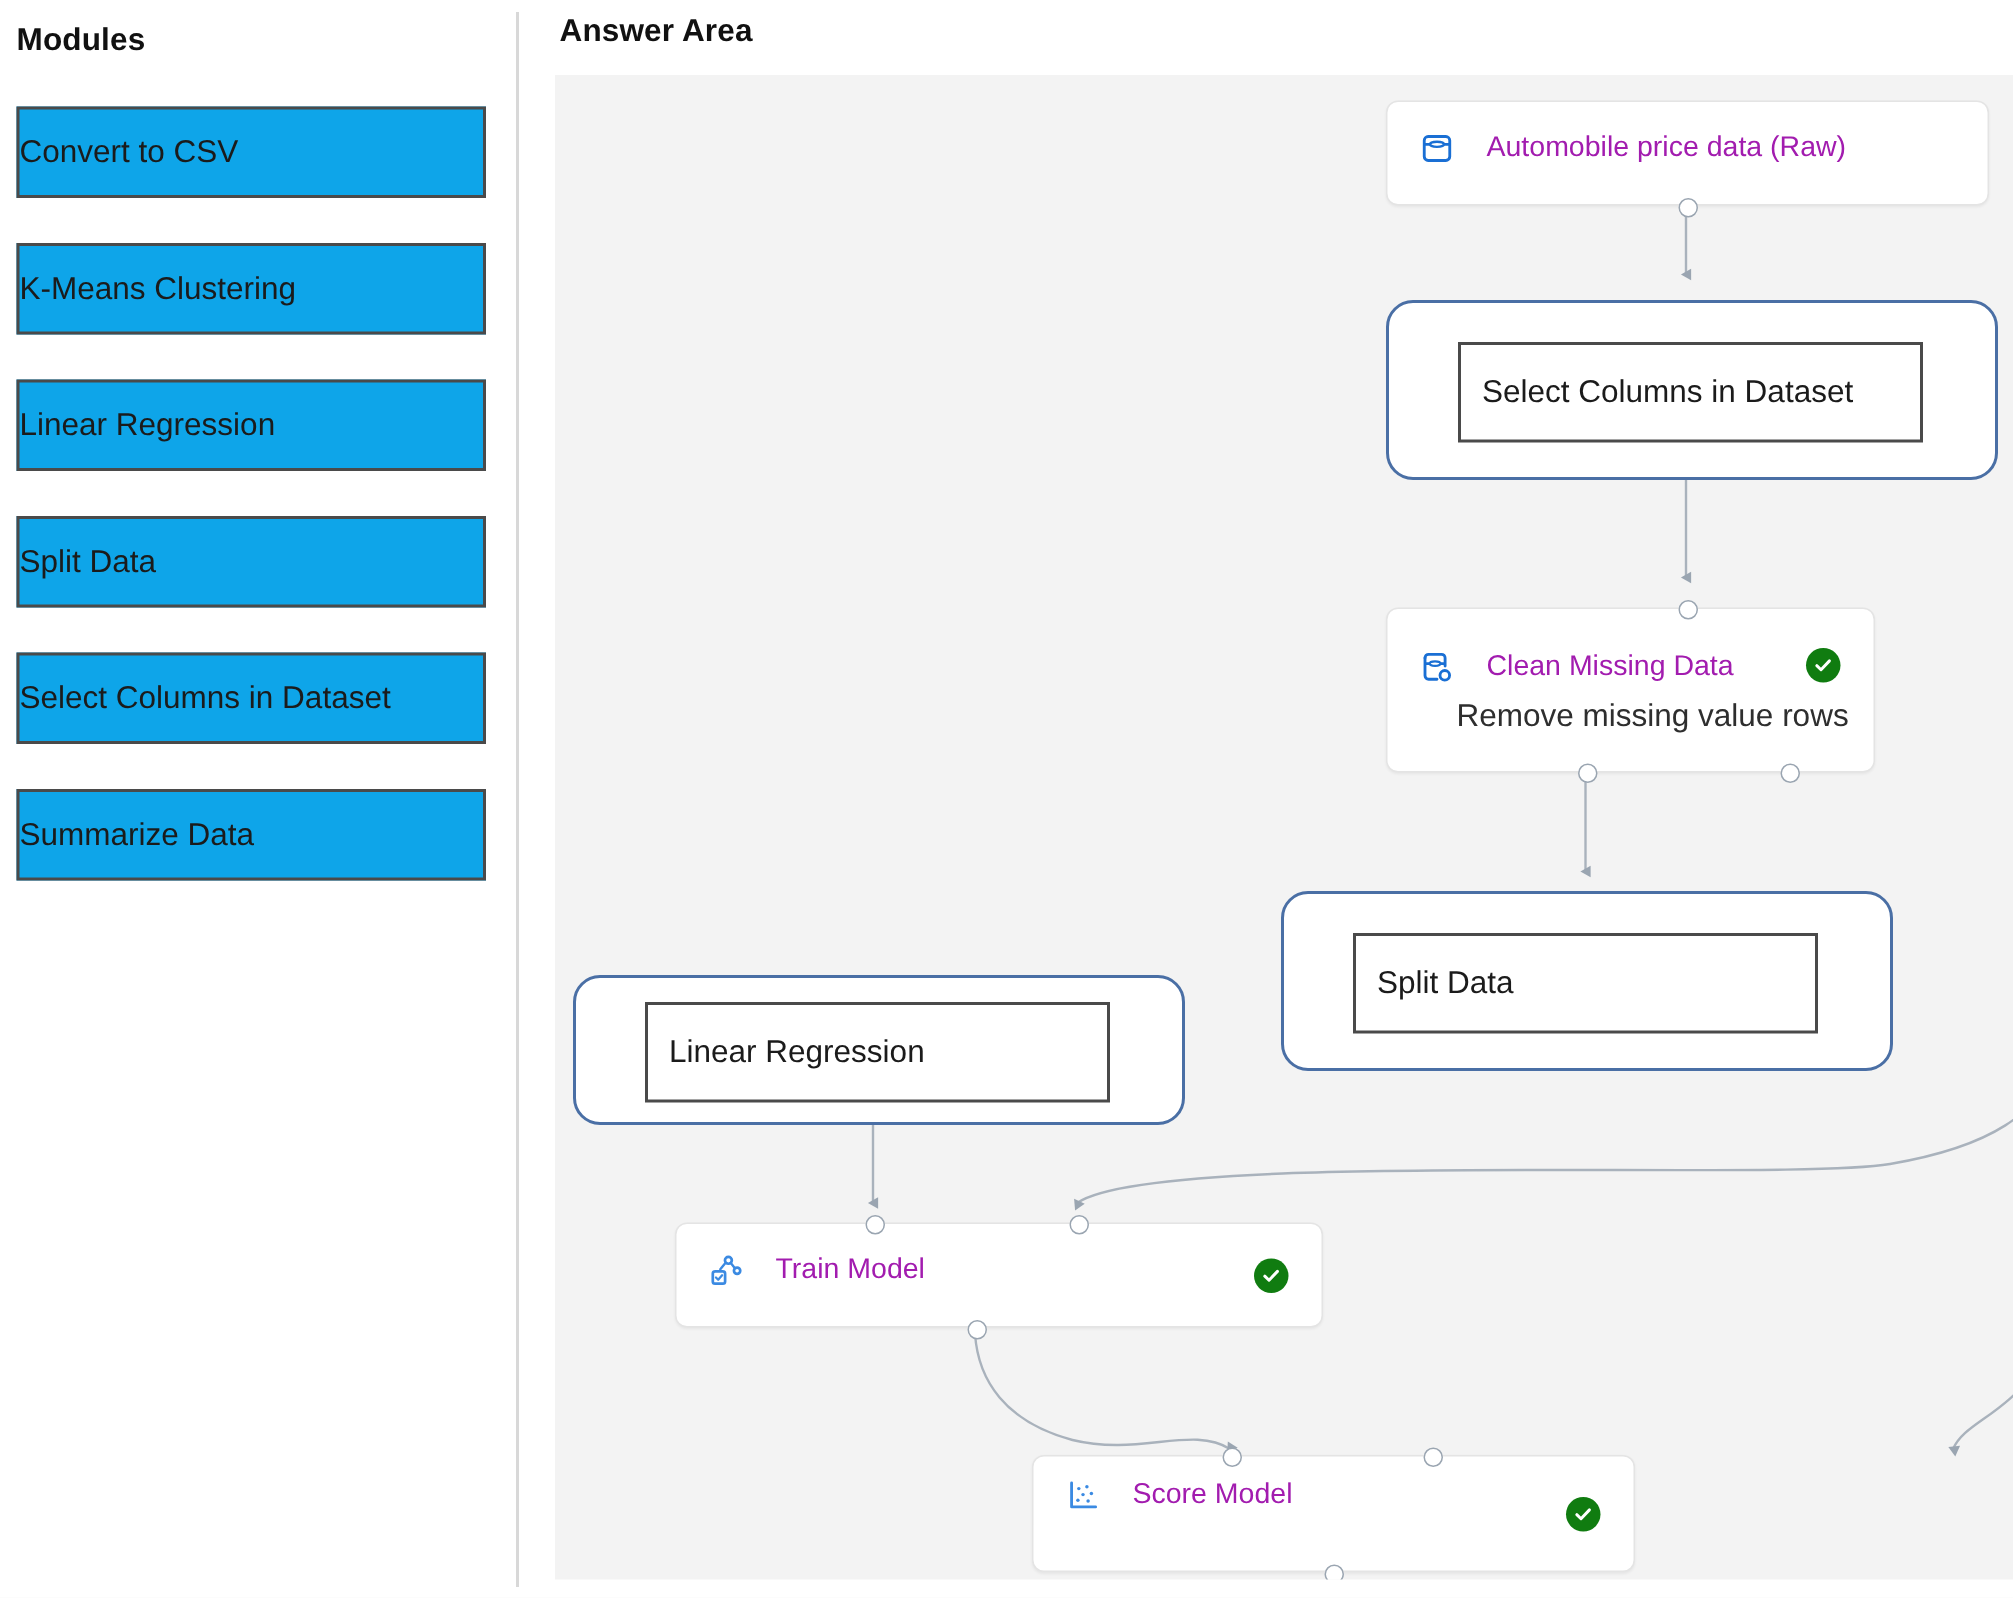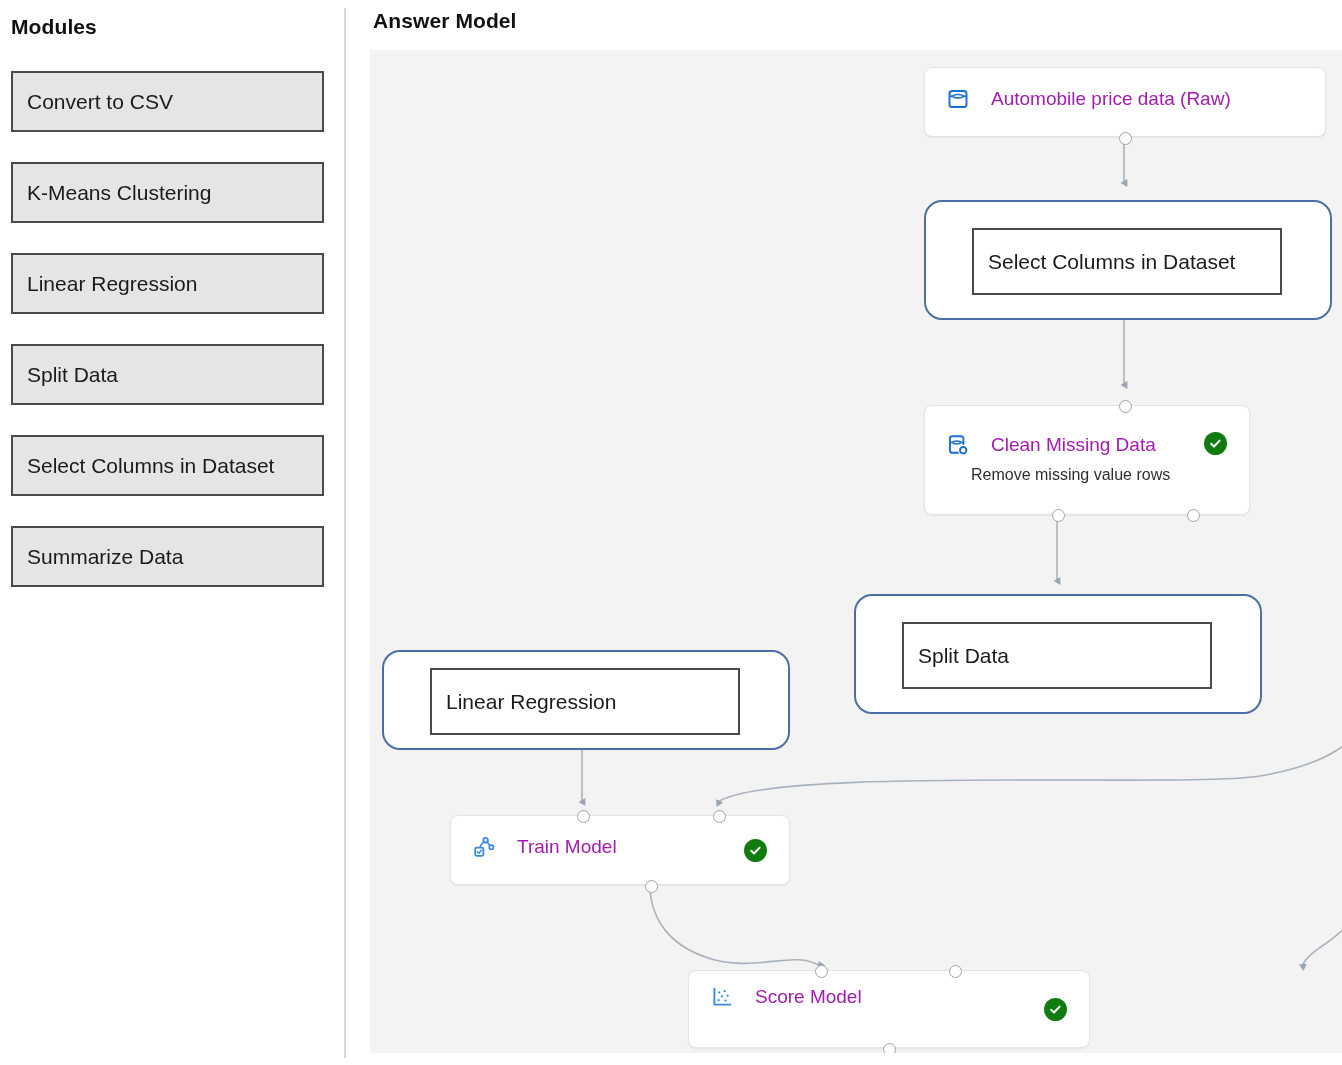--- a/index.html
+++ b/index.html
@@ -35,25 +35,24 @@
   #modules-list {
     position: absolute;
     left: 11px; top: 65px;
     width: 313px;
   }
   .module-item {
     box-sizing: border-box;
     width: 313px;
     height: 61px;
     border: 2px solid #4a4a4a;
-    background: #e5e5e5;
+    background: #0ea5e9;
     margin-bottom: 30px;
     display: flex;
     align-items: center;
-    padding-left: 14px;
     font-size: 21px;
     color: #1b1b1b;
     cursor: pointer;
   }
   #panel-divider {
     position: absolute;
     left: 344px; top: 8px;
     width: 2px;
     height: 1050px;
     background: #d8d8d8;
@@ -116,21 +115,21 @@
   }
   .node-title {
     margin-left: 20px;
     font-size: 19px;
     color: #a21caf;
     white-space: nowrap;
   }
   .node-sub {
     position: absolute;
     left: 46px;
-    font-size: 16px;
+    font-size: 21px;
     color: #2e2e2e;
     white-space: nowrap;
   }
   .status-badge {
     position: absolute;
     width: 23px;
     height: 23px;
     border-radius: 50%;
     background: #107c10;
     display: flex;
@@ -196,21 +195,21 @@
     </div>
     <div class="module-item">
       <span>Summarize Data</span>
     </div>
   </div>
 </div>
 
 <div id="panel-divider"></div>
 
 <div id="answer-panel">
-  <div id="answer-title">Answer Model</div>
+  <div id="answer-title">Answer Area</div>
 
   <div id="canvas">
 
     <svg id="edges-svg" viewBox="0 0 972 1003" xmlns="http://www.w3.org/2000/svg">
       <defs>
         <marker id="arrowhead" markerWidth="9" markerHeight="9" refX="4.5" refY="4.2" orient="auto" markerUnits="userSpaceOnUse">
           <path d="M0.6,0.8 L8.4,0.8 L4.5,7.6 Z" fill="#9aa5b1"></path>
         </marker>
       </defs>
       <g fill="none" stroke="#a9b2bc" stroke-width="1.6">
@@ -280,21 +279,21 @@
         <span>Split Data</span>
       </div>
     </div>
 
     <div class="drop-zone" style="left:12px; top:600px; width:408px; height:100px;">
       <div class="drop-inner" style="left:46px; top:16px; width:310px; height:67px;">
         <span>Linear Regression</span>
       </div>
     </div>
 
-    <div class="node-card" style="left:80px; top:765px; width:340px; height:70px;">
+    <div class="node-card" style="left:80px; top:765px; width:432px; height:70px;">
       <div class="node-row" style="top:18px;">
         <span class="node-icon">
           <svg width="24" height="24" viewBox="0 0 24 24" fill="none">
             <rect x="3.2" y="12.6" width="8.2" height="8.2" rx="1.5" stroke="#3b8ae2" stroke-width="1.8"></rect>
             <path d="M5.3,16.7 L6.8,18.2 L9.4,15.2" stroke="#3b8ae2" stroke-width="1.5" stroke-linecap="round" stroke-linejoin="round"></path>
             <circle cx="13.6" cy="5.2" r="2.3" stroke="#3b8ae2" stroke-width="1.8"></circle>
             <circle cx="19.4" cy="12.2" r="2.1" stroke="#3b8ae2" stroke-width="1.8"></circle>
             <path d="M11.6,7.0 L8.2,11.2 M15.2,7.0 L17.8,10.4" stroke="#3b8ae2" stroke-width="1.6" stroke-linecap="round"></path>
           </svg>
         </span>

